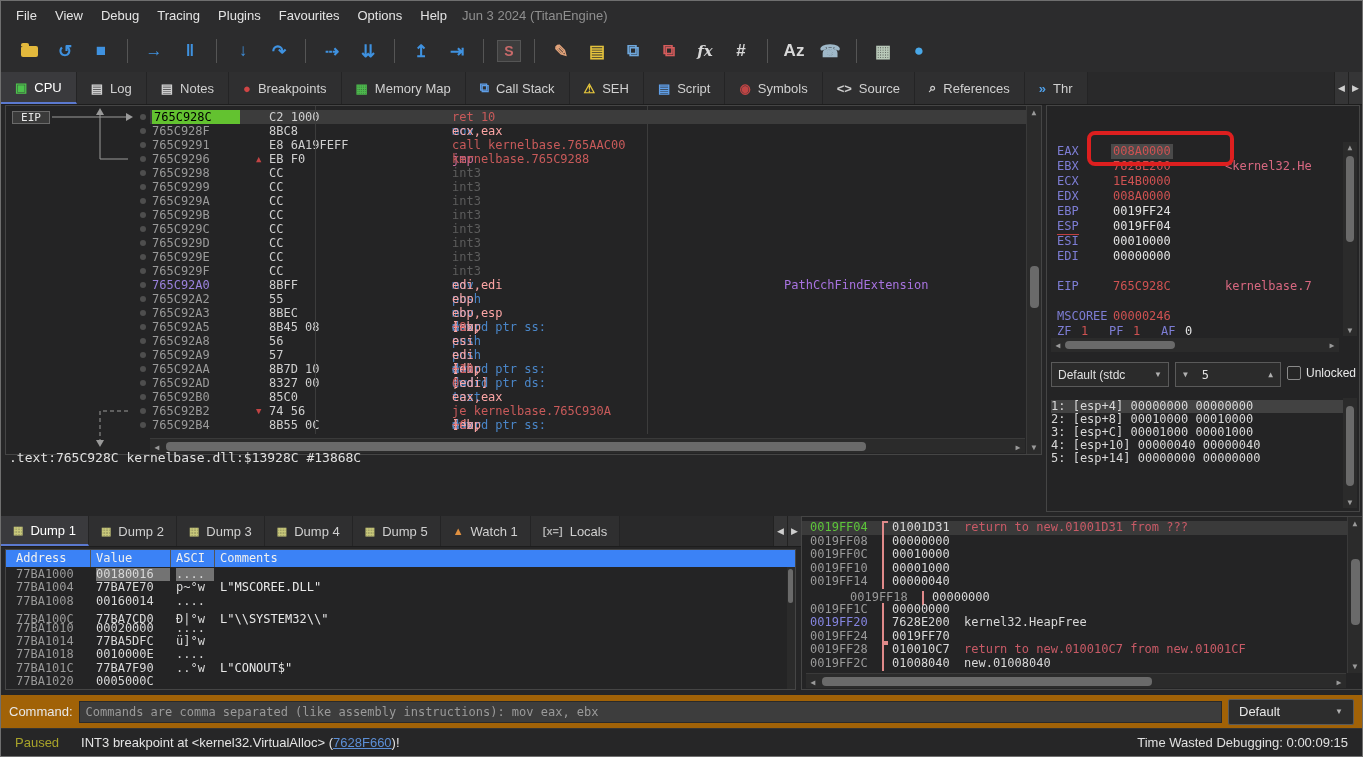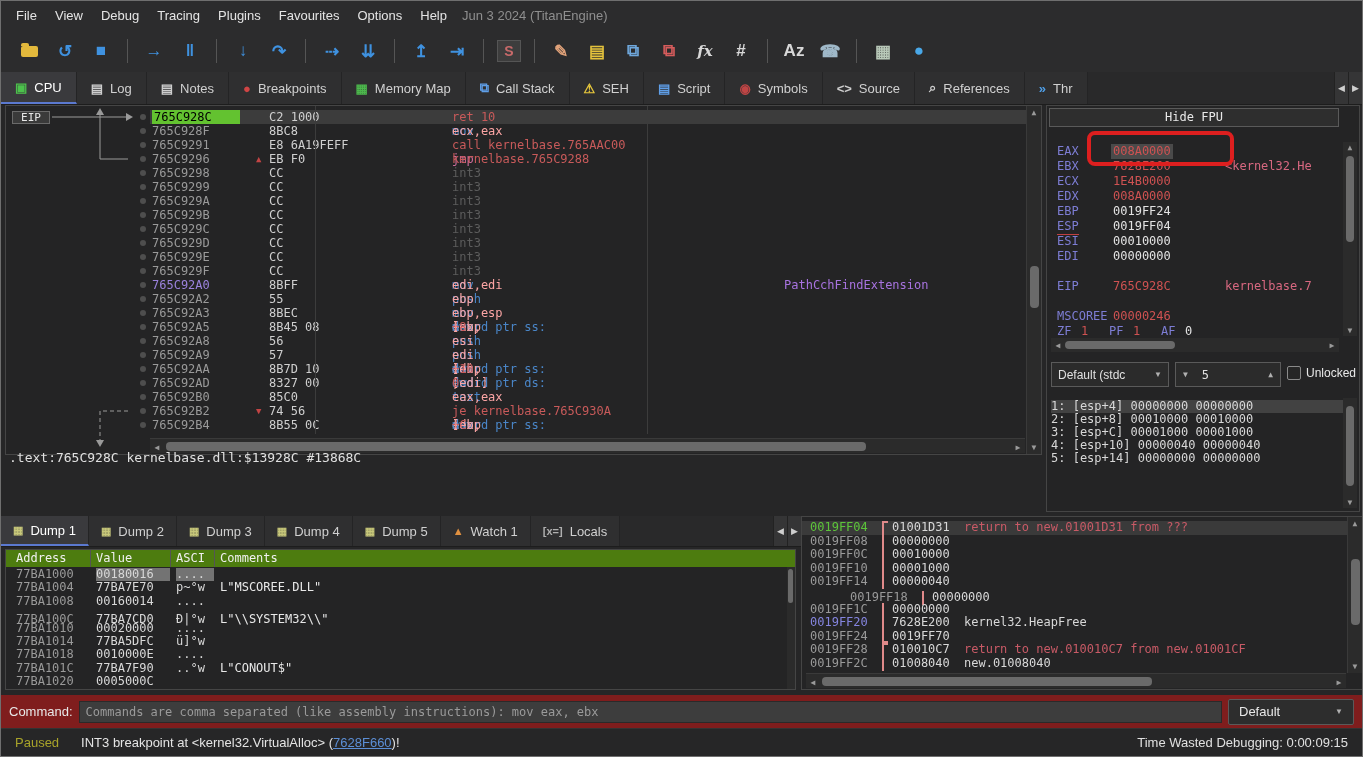--- a/index.html
+++ b/index.html
@@ -106,21 +106,21 @@
              border:4px solid #dd1f1f; border-radius:8px; z-index:40; }
 
   
   .dumptabs { position:absolute; left:0; top:515px; width:800px; height:31px; background:#29292a;
               display:flex; align-items:stretch; border-bottom:1px solid #1d1d1d; }
   .dumptabs .tab { padding:0 12px; }
 
   
   .dump { position:absolute; left:4px; top:548px; width:791px; height:141px;
           background:#242425; border:1px solid #454545; overflow:hidden; font-size:12px; }
-  .dhead { position:absolute; left:0; top:0; right:0; height:17px; background:#4d7c0f; color:#f0f0f0; }
+  .dhead { position:absolute; left:0; top:0; right:0; height:17px; background:#3b82f6; color:#f0f0f0; }
   .dhead span { position:absolute; top:1px; }
   .dcol-sep { position:absolute; top:0; bottom:0; width:1px; background:#555; }
   .drw { position:absolute; left:0; height:13.4px; line-height:13.4px; white-space:pre; width:100%; }
   .du-a { position:absolute; left:10px; color:#9a9a9a; }
   .du-v { position:absolute; left:90px; color:#d8d8d8; width:74px; }
   .du-s { position:absolute; left:170px; color:#d8d8d8; width:38px; }
   .du-c { position:absolute; left:214px; color:#e8e8e8; }
   .hl { background:#737373; }
   .dump-vscroll { right:0; top:17px; bottom:0; width:8px; }
 
@@ -135,21 +135,21 @@
   .br-start { border-left:2px solid #e08a8a; border-top:2px solid #e08a8a; }
   .br-mid { border-left:2px solid #e08a8a; }
   .br-end { border-left:2px solid #e08a8a; border-bottom:2px solid #e08a8a; }
   .st-v { position:absolute; left:90px; color:#d8d8d8; }
   .st-c { position:absolute; left:162px; color:#d8d8d8; }
   .st-c.red { color:#c85a66; }
   .stack-vscroll { right:0; top:0; bottom:16px; width:15px; border-left:1px solid #3a3a3a; }
   .stack-hscroll { left:4px; right:16px; bottom:1px; height:15px; border-top:1px solid #3a3a3a; }
 
   
-  .cmdbar { position:absolute; left:0; top:694px; right:0; height:33px; background:#7f1d1d;
+  .cmdbar { position:absolute; left:0; top:694px; right:0; height:33px; background:#a16207;
             display:flex; align-items:center; padding:0 8px; gap:6px; }
   .cmd-label { color:#e8e8e8; font-size:13px; }
   .cmd-input { flex:1; height:22px; background:#3d3d3d; border:1px solid #2a2a2a; color:#9a9a9a;
                font-family:"DejaVu Sans Mono", monospace; font-size:12px; padding:0 6px; }
   .cmd-input::placeholder { color:#9a9a9a; }
   .cmd-profile { width:126px; height:26px; background:#2d2d2d; border:1px solid #5a5a5a; border-radius:2px;
                  display:flex; align-items:center; padding:0 10px; color:#e8e8e8; }
   .cmd-profile .car { margin-left:auto; font-size:8px; color:#b0b0b0; }
 
   
@@ -312,21 +312,20 @@
     <div class="sb d-hscroll">
       <div class="arr" style="left:2px;top:4px;width:10px">◀</div>
       <div class="thumb" style="top:3px;height:9px;left:16px;width:700px"></div>
       <div class="arr" style="right:2px;top:4px;width:10px">▶</div>
     </div>
   </div>
 
   <div class="info-line mono">.text:765C928C kernelbase.dll:$13928C #13868C</div>
 
   <div class="regs mono">
-    <div class="hidefpu">Hide FPU</div>
     <div id="regrows">
         <div class="rrow" style="top: 38px;"><span class="rlabel">EAX</span><span class="rval rv-red sel">008A0000</span></div>
         <div class="rrow" style="top: 53px;"><span class="rlabel">EBX</span><span class="rval rv-red">7628E200</span><span class="rcmt">&lt;kernel32.He</span></div>
         <div class="rrow" style="top: 68px;"><span class="rlabel">ECX</span><span class="rval rv-red">1E4B0000</span></div>
         <div class="rrow" style="top: 83px;"><span class="rlabel">EDX</span><span class="rval rv-red">008A0000</span></div>
         <div class="rrow" style="top: 98px;"><span class="rlabel">EBP</span><span class="rval rv-white">0019FF24</span></div>
         <div class="rrow" style="top: 113px;"><span class="rlabel u">ESP</span><span class="rval rv-white">0019FF04</span></div>
         <div class="rrow" style="top: 128px;"><span class="rlabel">ESI</span><span class="rval rv-white">00010000</span></div>
         <div class="rrow" style="top: 143px;"><span class="rlabel">EDI</span><span class="rval rv-white">00000000</span></div>
         <div class="rrow" style="top: 158px;"></div>

